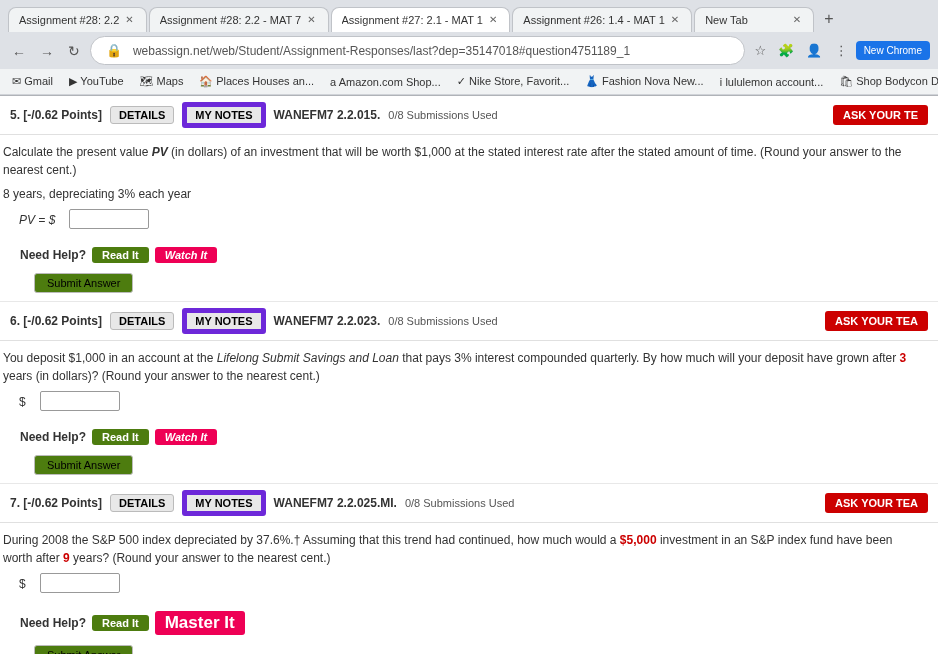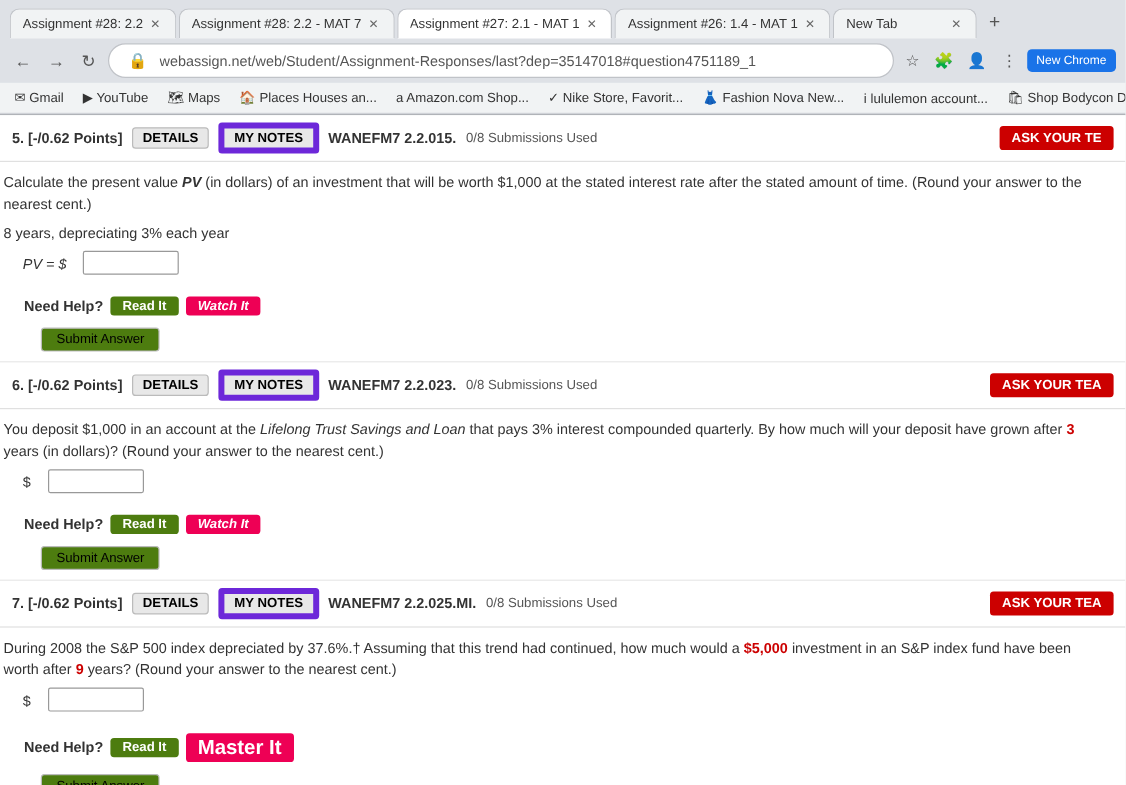--- a/index.html
+++ b/index.html
@@ -396,21 +396,21 @@
     <div class="question-header">
       <span class="question-number">6. [-/0.62 Points]</span>
       <button class="btn-details">DETAILS</button>
       <button class="btn-my-notes">MY NOTES</button>
       <span class="question-code">WANEFM7 2.2.023.</span>
       <span class="submissions-used">0/8 Submissions Used</span>
       <button class="ask-teacher-btn">ASK YOUR TEA</button>
     </div>
     <div class="question-body">
       <div class="question-text">
-        You deposit $1,000 in an account at the <span class="italic-text">Lifelong Trust Savings and Loan</span> that pays 3% interest compounded quarterly. By how much will your deposit have grown after <span class="highlight">3</span> years (in dollars)? (Round your answer to the nearest cent.)
+        You deposit $1,000 in an account at the <span class="italic-text">Lifelong Submit Savings and Loan</span> that pays 3% interest compounded quarterly. By how much will your deposit have grown after <span class="highlight">3</span> years (in dollars)? (Round your answer to the nearest cent.)
       </div>
       <div class="input-row">
         <span class="dollar-sign">$</span>
         <input class="answer-input" type="text" value="" style="">
       </div>
     </div>
     <div class="help-row">
       <span class="need-help-label">Need Help?</span>
       <button class="btn-read-it">Read It</button>
       <button class="btn-watch-it">Watch It</button>

